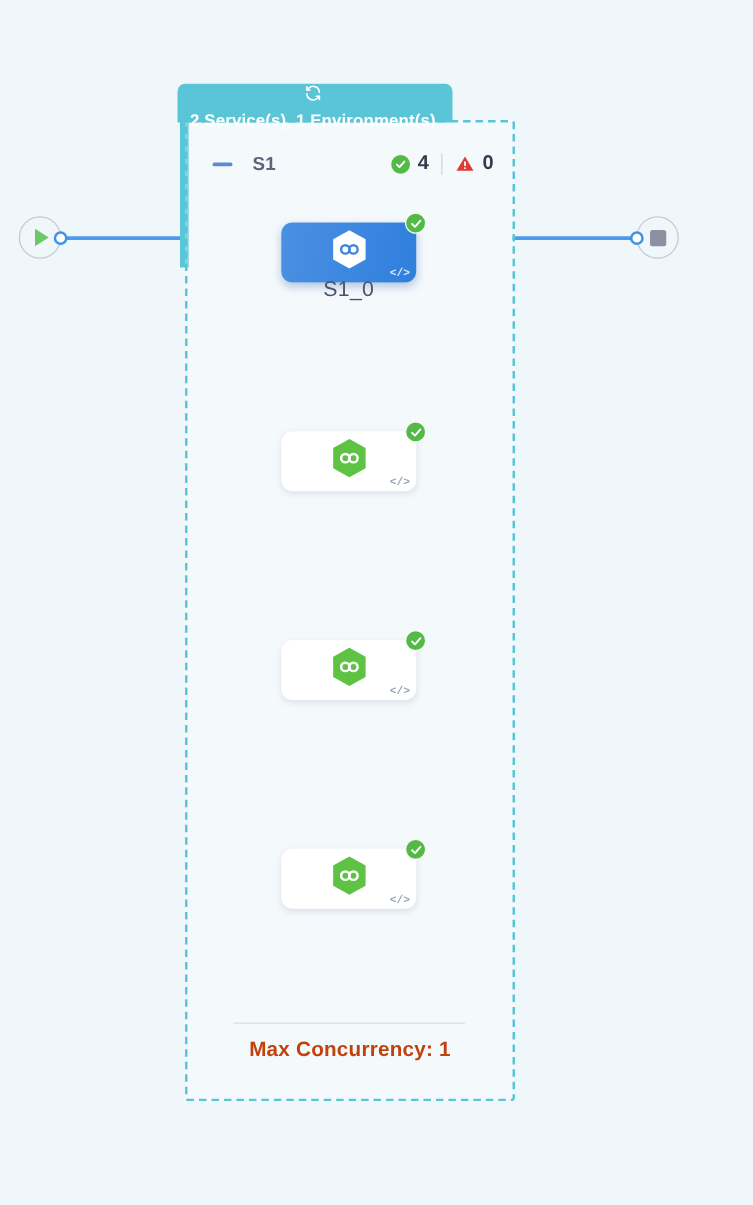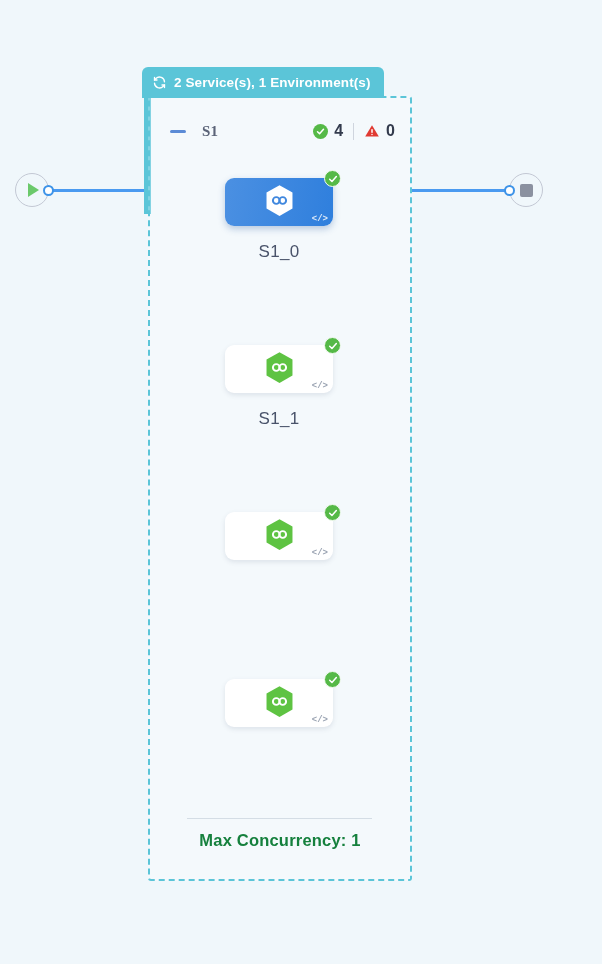--- a/index.html
+++ b/index.html
@@ -102,20 +102,21 @@
     background: #5bc5d8;
     border-radius: 6px 6px 0 0;
     display: flex;
     align-items: center;
     gap: 7px;
     color: #ffffff;
     font-size: 13.5px;
     font-weight: 700;
     letter-spacing: 0.1px;
     white-space: nowrap;
+    flex-direction: column;
   }
   #group-header svg { display: block; }
 
   
   #service-row {
     position: absolute;
     left: 170px;
     top: 118px;
     width: 225px;
     height: 26px;
@@ -129,21 +130,20 @@
     border-radius: 2px;
     flex: none;
     cursor: pointer;
   }
   #service-name {
     margin-left: 16px;
     font-size: 15px;
     font-weight: 600;
     color: #5b6478;
     letter-spacing: 0.2px;
-    font-family: Liberation Serif, serif;
   }
   #status-counts {
     margin-left: auto;
     display: flex;
     align-items: center;
     gap: 7px;
   }
   .count-group {
     display: flex;
     align-items: center;
@@ -212,21 +212,21 @@
     bottom: 2px;
     font-size: 9px;
     font-weight: 700;
     color: #9aa3b2;
     font-family: "Liberation Mono", monospace;
     line-height: 1;
   }
   .node.selected .code-glyph { color: #dce9f8; }
   .node-label {
     position: absolute;
-    top: 64px;
+    top: 44px;
     left: -40px;
     width: 188px;
     text-align: center;
     font-size: 17px;
     color: #49536a;
     letter-spacing: 0.3px;
   }
 
   
   #footer-divider {
@@ -238,21 +238,21 @@
     background: #d4dde5;
   }
   #max-concurrency {
     position: absolute;
     left: 148px;
     top: 831px;
     width: 264px;
     text-align: center;
     font-size: 16.5px;
     font-weight: 700;
-    color: #15803d;
+    color: #c2410c;
     letter-spacing: 0.2px;
   }
 </style>
 </head>
 <body>
 
 <div id="canvas">
 
   <div class="edge" id="edge-left"></div>
   <div class="edge" id="edge-right"></div>
@@ -340,21 +340,20 @@
           </g>
         </svg>
       </span>
       <span class="code-glyph">&lt;/&gt;</span>
       <span class="node-badge">
         <svg width="10" height="10" viewBox="0 0 24 24" fill="none" stroke="#ffffff" stroke-width="3.6" stroke-linecap="round" stroke-linejoin="round">
           <polyline points="4,12.5 9.5,18 20,6"></polyline>
         </svg>
       </span>
     </div>
-    <div class="node-label">S1_1</div>
   </div>
 
   <div class="node" style="top:512px">
     <div class="node-card">
       <span>
         <svg width="31" height="33" viewBox="0 0 40 44">
           <path d="M20 1.5 37.3 11.2v21.6L20 42.5 2.7 32.8V11.2Z" fill="#5ec342"></path>
           <g fill="none" stroke="#ffffff" stroke-width="2.6" stroke-linecap="round">
             <circle cx="15.7" cy="22" r="4.5"></circle>
             <circle cx="24.3" cy="22" r="4.5"></circle>

